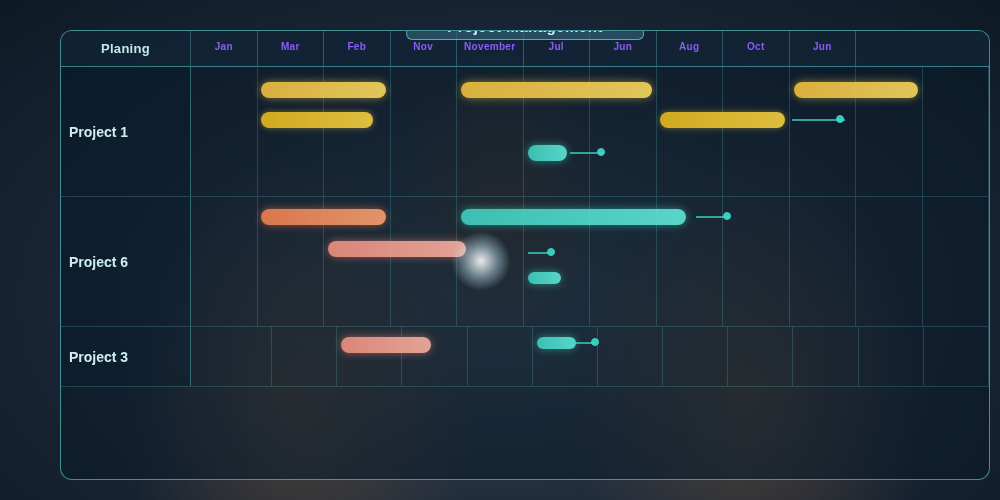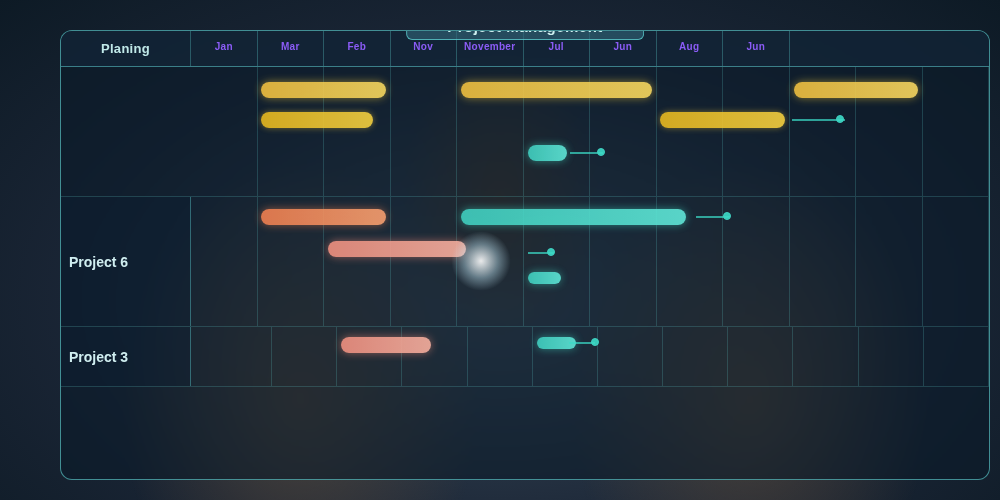--- a/index.html
+++ b/index.html
@@ -208,26 +208,28 @@
   <div class="gantt-header">
     <div class="gantt-header-cell">Planing</div>
     <div class="gantt-header-cell">Jan</div>
     <div class="gantt-header-cell">Mar</div>
     <div class="gantt-header-cell">Feb</div>
     <div class="gantt-header-cell">Nov</div>
     <div class="gantt-header-cell">November</div>
     <div class="gantt-header-cell">Jul</div>
     <div class="gantt-header-cell">Jun</div>
     <div class="gantt-header-cell">Aug</div>
+    <div class="gantt-header-cell">Oct</div>
     <div class="gantt-header-cell">Jun</div>
   </div>
 
   <div class="gantt-body">
 
     <div class="gantt-row" style="min-height:130px;">
+      <div class="gantt-row-label">Project 1</div>
       <div class="gantt-cells">
 
         <div class="gantt-cell"></div>
         <div class="gantt-cell"></div>
         <div class="gantt-cell"></div>
         <div class="gantt-cell"></div>
         <div class="gantt-cell"></div>
         <div class="gantt-cell"></div>
         <div class="gantt-cell"></div>
         <div class="gantt-cell"></div>

